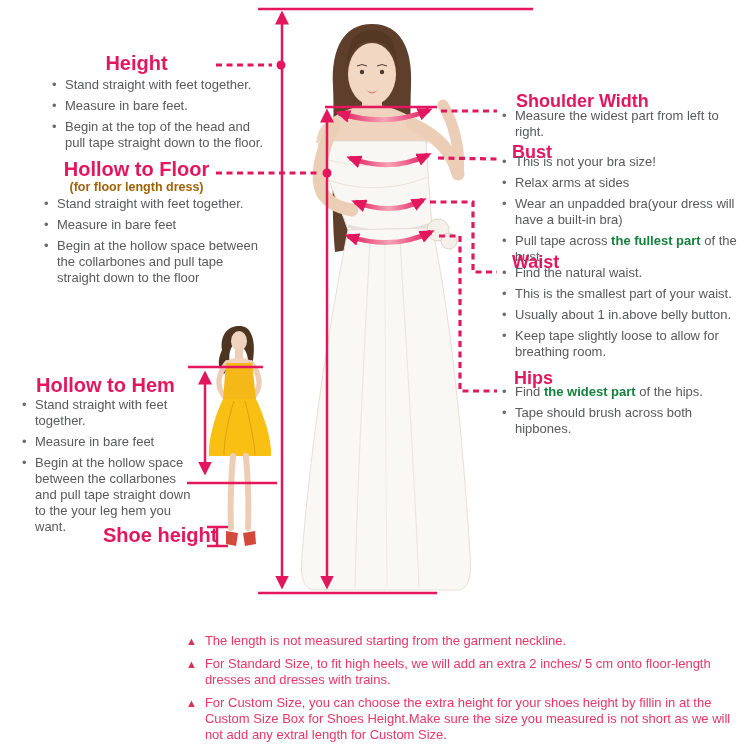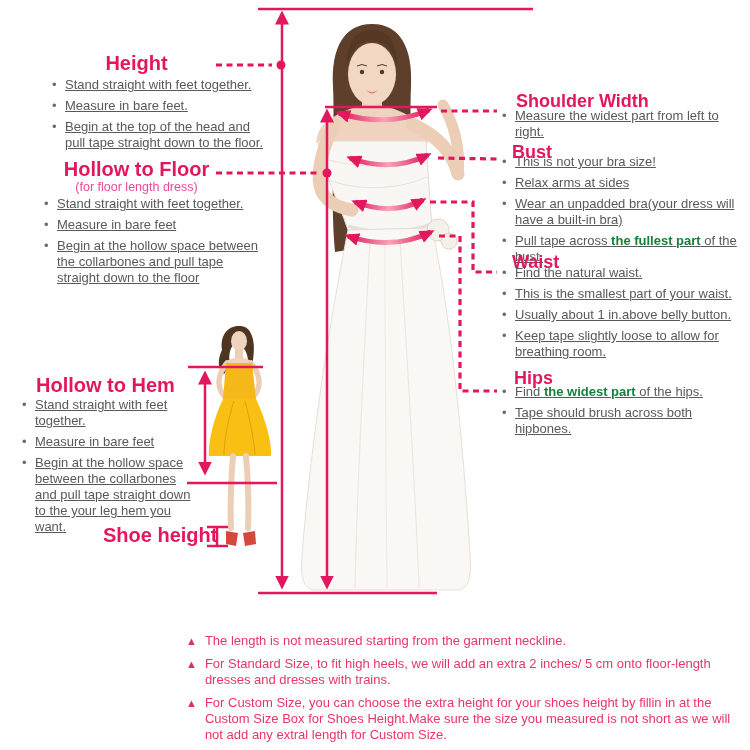--- a/index.html
+++ b/index.html
@@ -1,23 +1,23 @@
 <!DOCTYPE html>
 <html><head>
 <meta charset="utf-8">
 <style>
   html,body{margin:0;padding:0;background:#ffffff;}
   .stage{position:relative;width:750px;height:750px;background:#ffffff;overflow:hidden;
          font-family:"Liberation Sans",sans-serif;}
   .sec{position:absolute;}
   .title{color:#e2175d;font-weight:bold;font-size:20px;line-height:22px;}
   .title.sm{font-size:18px;line-height:20px;}
-  .subtitle{color:#ec4899;font-weight:normal;font-size:12.5px;line-height:14px;}
+  .subtitle{color:#a16207;font-weight:bold;font-size:12.5px;line-height:14px;}
   .ra{text-align:center;}
-  ul.b{list-style:none;margin:0;padding:0;font-size:13px;color:#58595b;line-height:16px;text-decoration:underline;}
+  ul.b{list-style:none;margin:0;padding:0;font-size:13px;color:#58595b;line-height:16px;}
   ul.b li{position:relative;padding-left:15px;margin-bottom:5px;}
   ul.b li::before{content:"\2022";position:absolute;left:2px;top:0;color:#6b6b6b;}
   .em{color:#15803d;font-weight:bold;}
   .notes{position:absolute;left:186px;top:633px;width:556px;}
   .note{display:flex;gap:8px;color:#e73667;font-size:13px;line-height:16px;margin-bottom:7px;}
   .tri{color:#d63553;font-size:11px;line-height:16px;flex:0 0 auto;}
   .note-text{flex:1 1 auto;}
   svg.overlay{position:absolute;left:0;top:0;}
   .ml{stroke:#e2175d;stroke-width:2.5;fill:none;}
   .md{stroke:#e2175d;stroke-width:3.2;stroke-dasharray:6 4.5;fill:none;}

